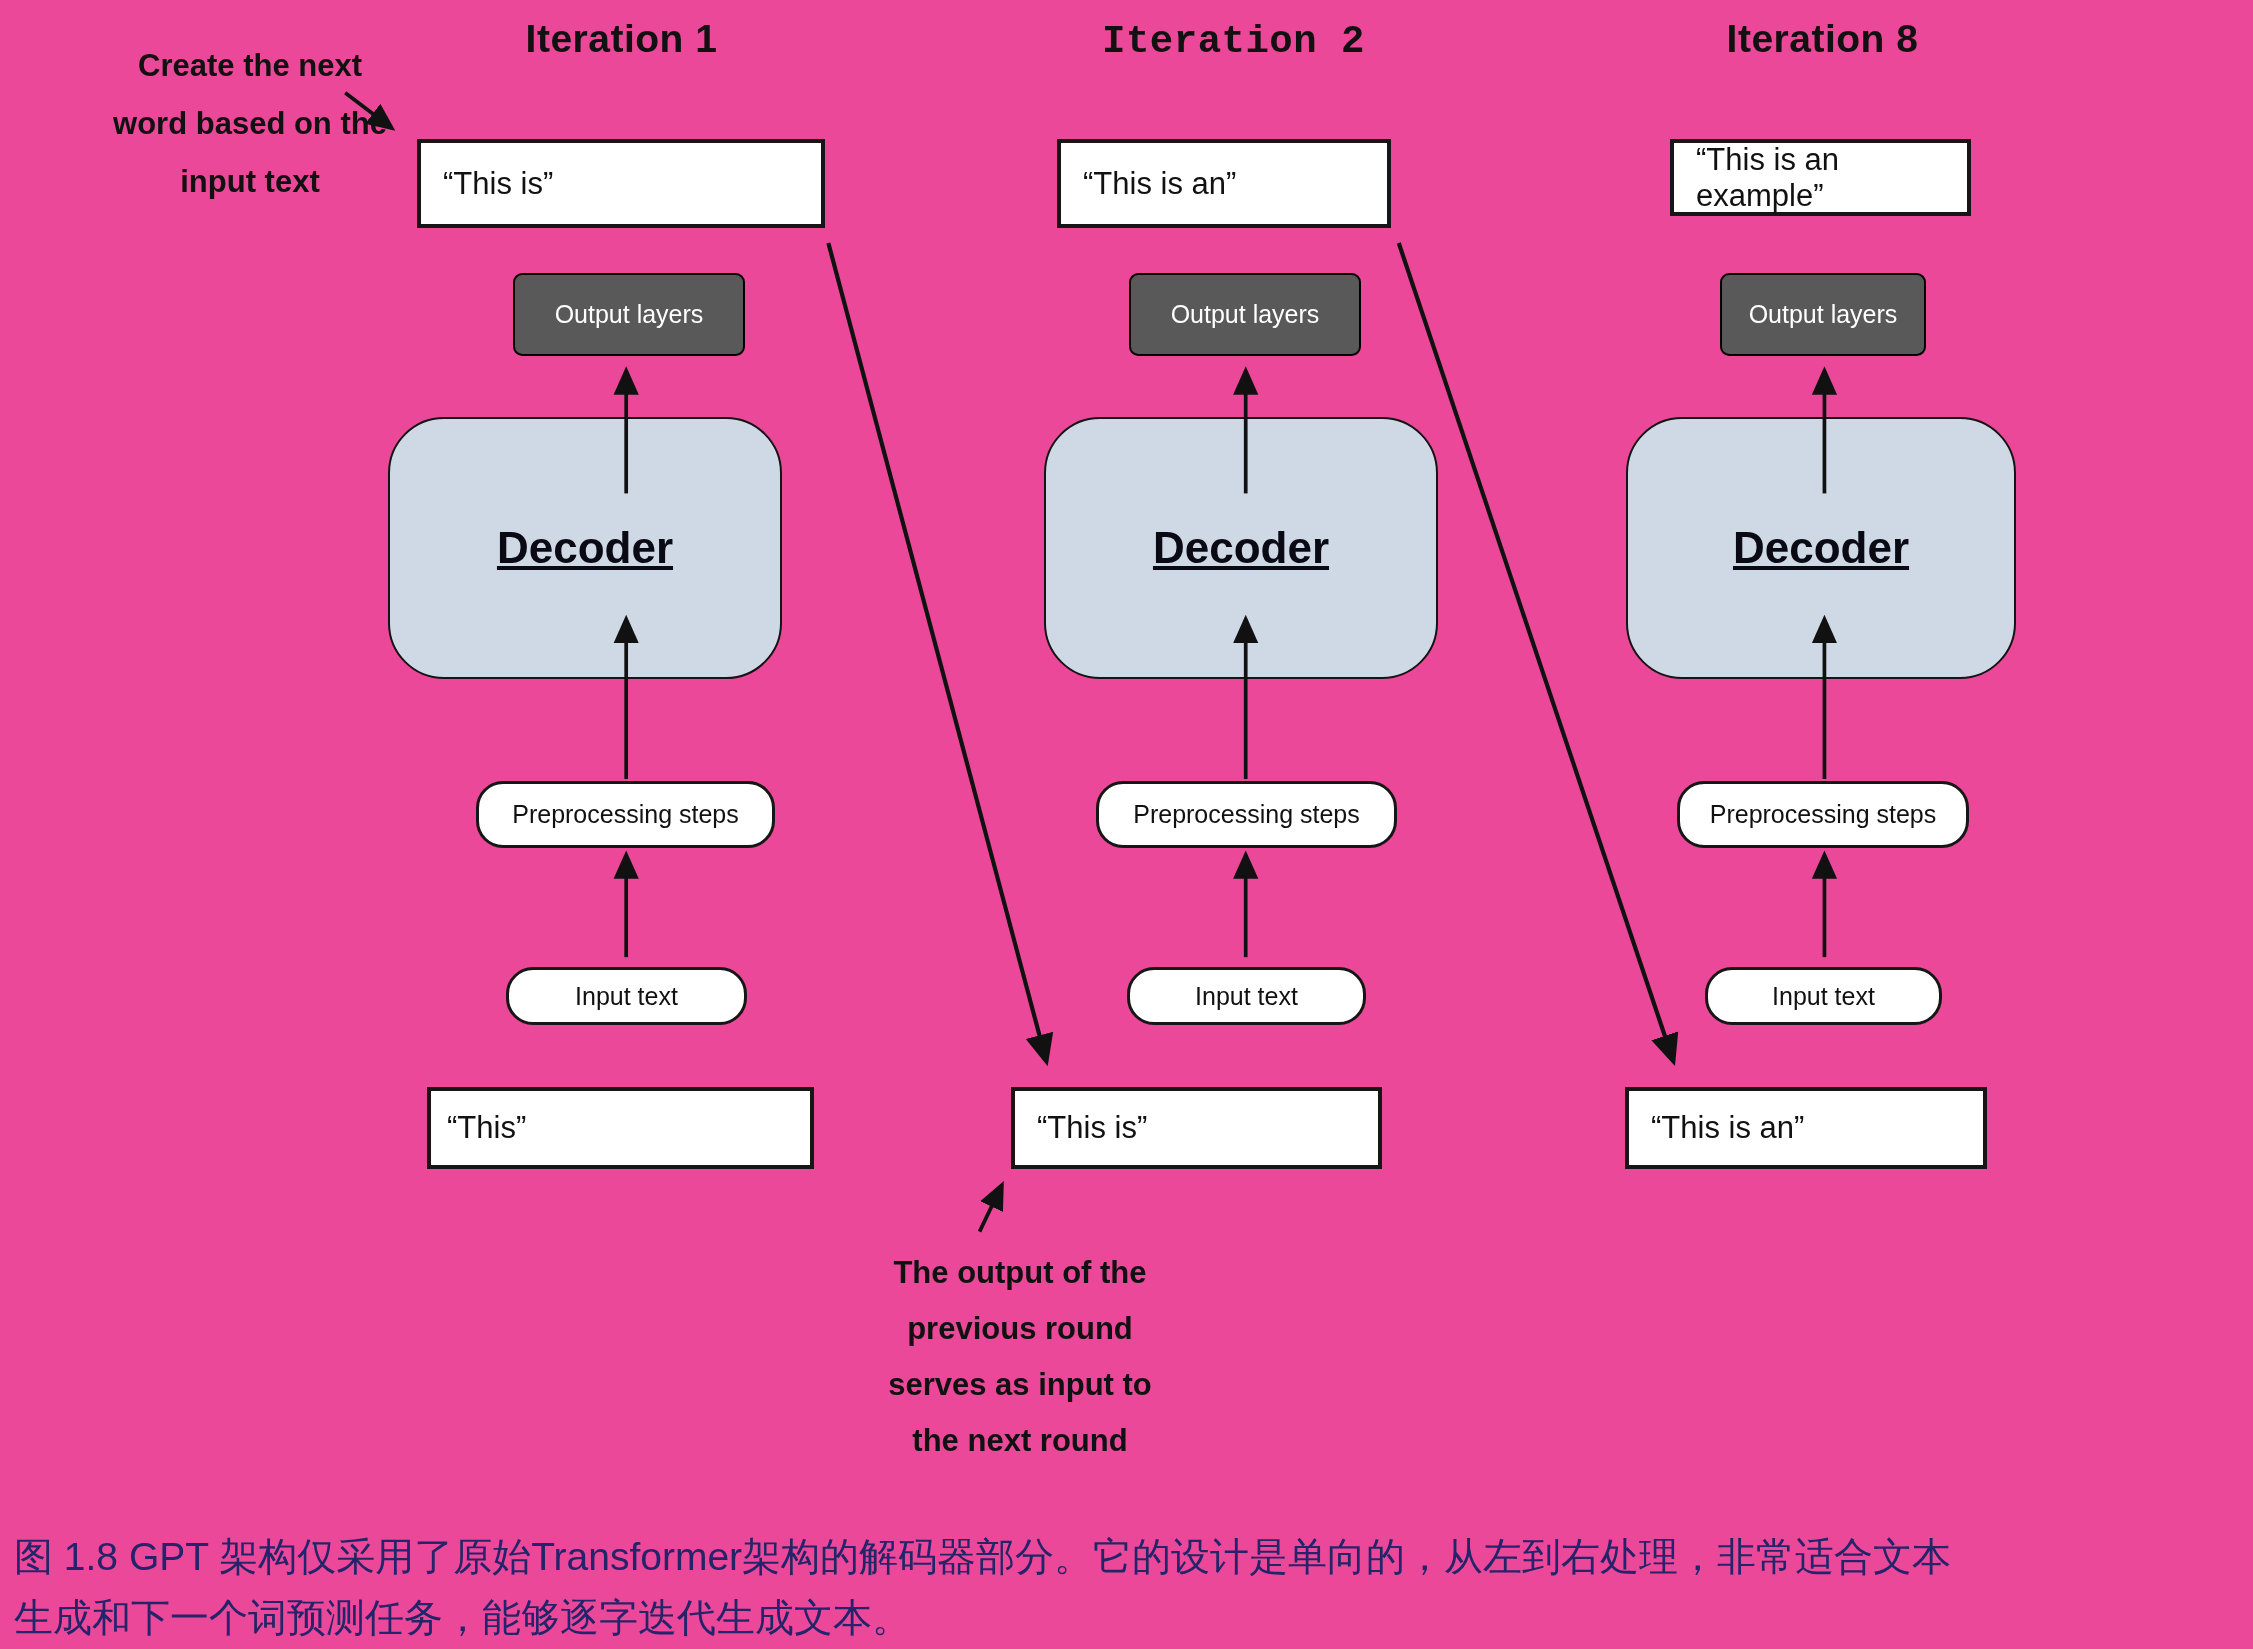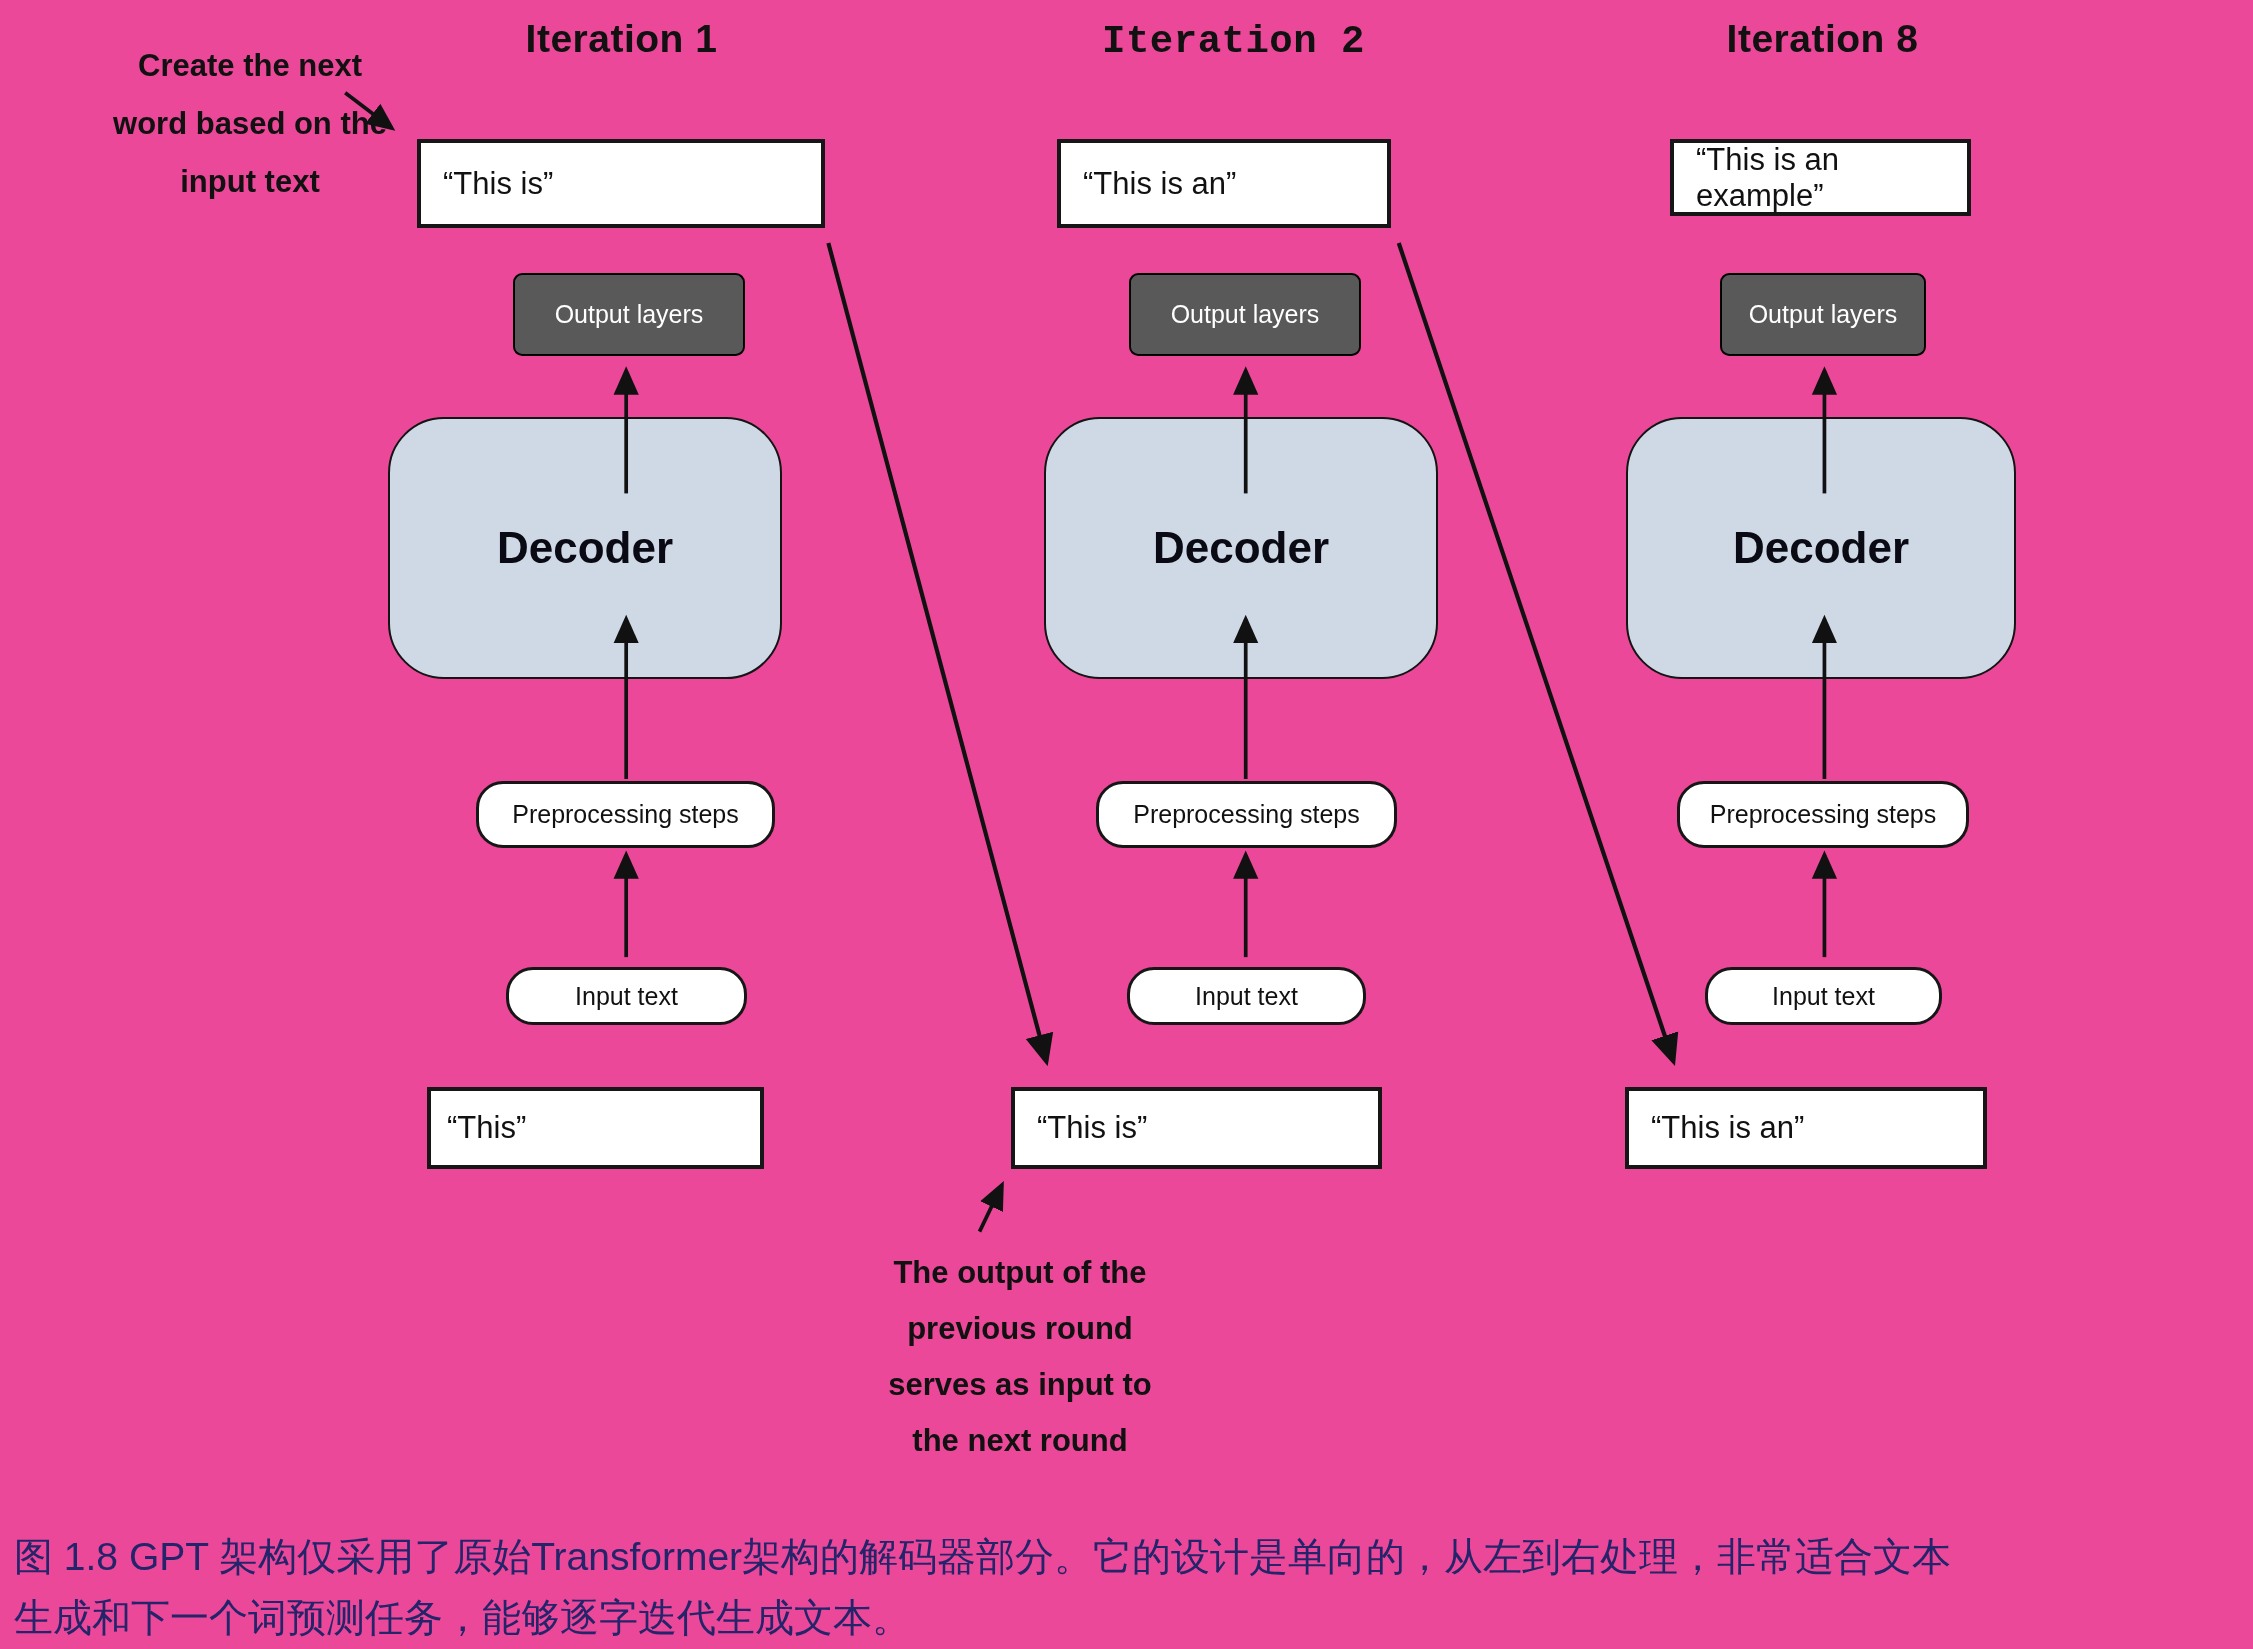--- a/index.html
+++ b/index.html
@@ -7,21 +7,21 @@
   #stage{position:relative;width:2254px;height:1649px;background:#ec4899;overflow:hidden;}
   .abs{position:absolute;box-sizing:border-box;}
   .col-title{font-size:39px;font-weight:bold;color:#111;text-align:center;letter-spacing:0.5px;}
   .quote-box{background:#fff;border:4.6px solid #161616;display:flex;align-items:center;
              padding-left:22px;font-size:31px;color:#111;}
   .output-layers{background:#595959;border:2.8px solid #000;border-radius:9.3px;
                  display:flex;align-items:center;justify-content:center;
                  font-size:25px;color:#ffffff;}
   .decoder{background:#cfd9e5;border:2.8px solid #141414;border-radius:56px;
            display:flex;align-items:center;justify-content:center;
-           font-size:44px;font-weight:bold;color:#0a0a14;}
+           font-size:44px;font-weight:bold;color:#0a0a14;text-decoration:underline;}
   .pill{background:#fff;border:3.2px solid #161616;border-radius:27px;
         display:flex;align-items:center;justify-content:center;
         font-size:25px;color:#111;}
   .annot{font-weight:bold;color:#111;text-align:center;font-size:31px;}
   .annot div{white-space:nowrap;}
   .annot.top{line-height:58px;}
   .annot.bottom{line-height:56px;}
   .caption{font-size:39px;line-height:61px;white-space:nowrap;}
   svg{position:absolute;left:0;top:0;pointer-events:none;}
 </style>
@@ -47,21 +47,21 @@
   <div class="abs decoder" style="left:1626px;top:417px;width:390px;height:262px;">Decoder</div>
 
   <div class="abs pill" style="left:476px;top:781px;width:299px;height:67px;">Preprocessing steps</div>
   <div class="abs pill" style="left:1096px;top:781px;width:301px;height:67px;">Preprocessing steps</div>
   <div class="abs pill" style="left:1677px;top:781px;width:292px;height:67px;">Preprocessing steps</div>
 
   <div class="abs pill" style="left:506px;top:967px;width:241px;height:58px;">Input text</div>
   <div class="abs pill" style="left:1127px;top:967px;width:239px;height:58px;">Input text</div>
   <div class="abs pill" style="left:1705px;top:967px;width:237px;height:58px;">Input text</div>
 
-  <div class="abs quote-box" style="left:427px;top:1087px;width:337px;height:82px;padding-left:16px;">“This”</div>
+  <div class="abs quote-box" style="left:427px;top:1087px;width:387px;height:82px;padding-left:16px;">“This”</div>
   <div class="abs quote-box" style="left:1011px;top:1087px;width:371px;height:82px;">“This is”</div>
   <div class="abs quote-box" style="left:1625px;top:1087px;width:362px;height:82px;">“This is an”</div>
 
   <div class="abs annot bottom" style="left:867px;top:1245px;width:306px;">
     <div>The output of the</div>
     <div>previous round</div>
     <div>serves as input to</div>
     <div>the next round</div>
   </div>
 

